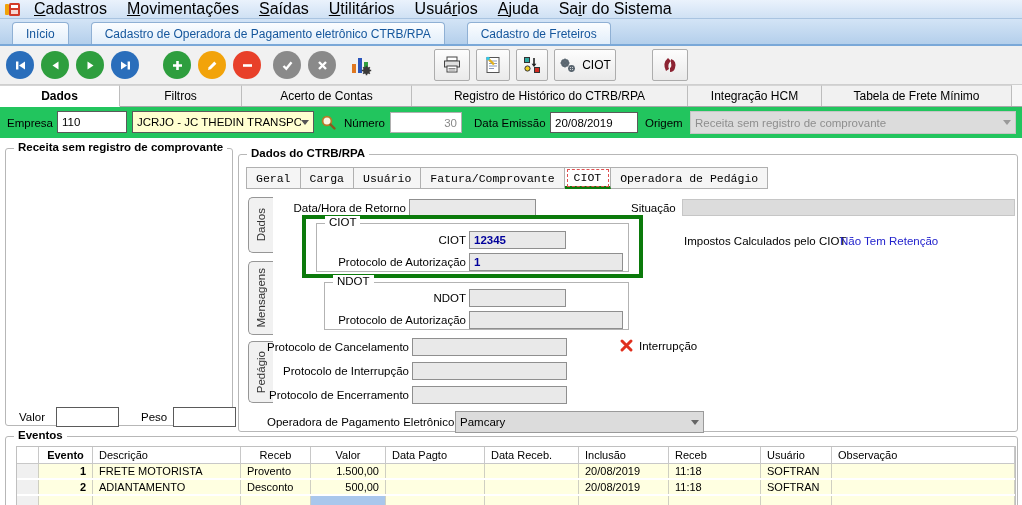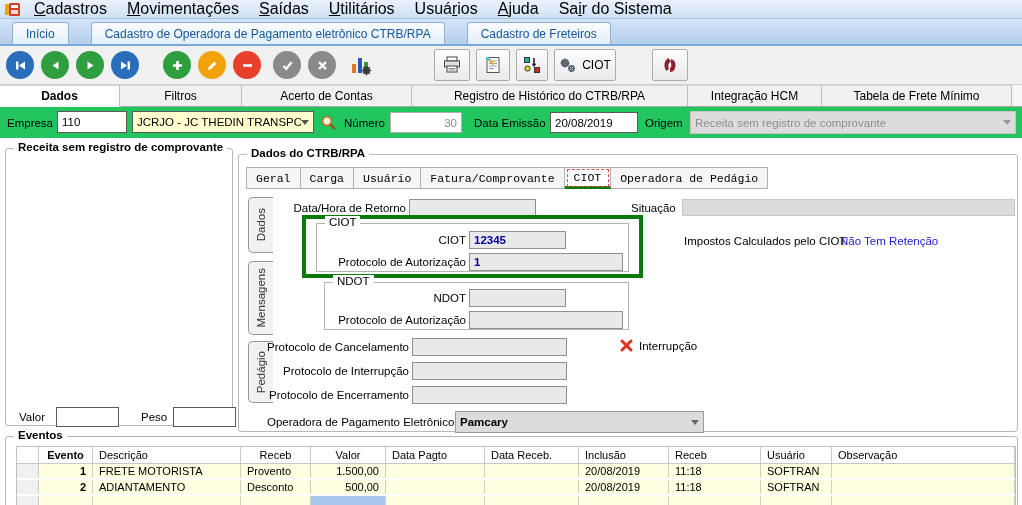--- a/index.html
+++ b/index.html
@@ -324,21 +324,21 @@
     </div>
 
     <div class="abs rlbl" style="left:25px;top:210px;width:145px;">Protocolo de Interrupção</div>
     <div class="abs fld" style="left:173px;top:207px;width:155px;height:18px;"></div>
 
     <div class="abs rlbl" style="left:25px;top:234px;width:145px;">Protocolo de Encerramento</div>
     <div class="abs fld" style="left:173px;top:231px;width:155px;height:18px;"></div>
 
     <div class="abs" style="left:28px;top:261px;">Operadora de Pagamento Eletrônico</div>
     <div class="abs fld fld-flat" style="left:216px;top:256px;width:249px;height:22px;border-color:#9a9a9a;">
-      <span style="font-weight:bold;">Pamcary</span>
+      <span style="font-weight:normal;">Pamcary</span>
       <span class="combo-arrow" style="border-top-color:#666;"></span>
     </div>
   </div>
 </div>
 
 <div class="groupbox" style="left:5px;top:436px;width:1013px;height:72px;position:absolute;">
   <div class="legend">Eventos</div>
 </div>
 
 <div class="ev-table">

